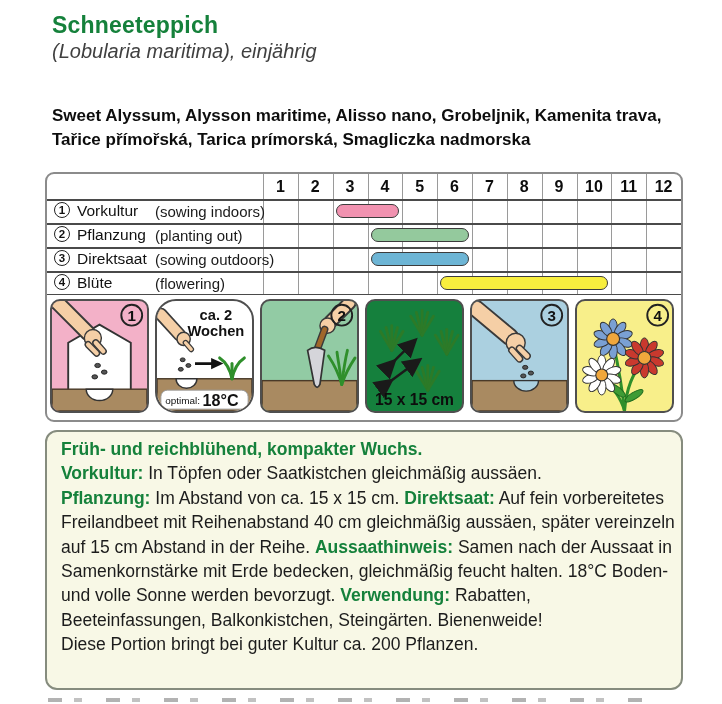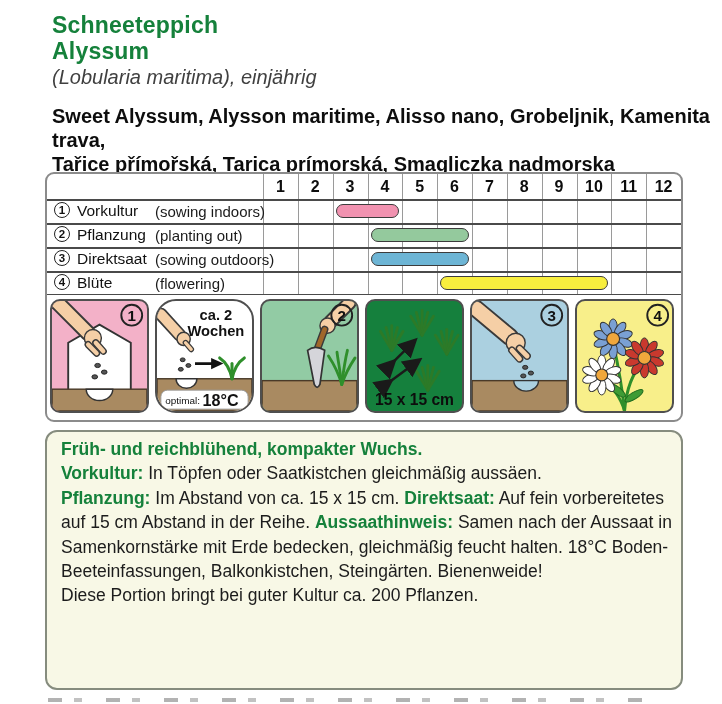--- a/index.html
+++ b/index.html
@@ -2,21 +2,21 @@
 <html><head>
 <meta charset="utf-8">
 <style>
   html,body{margin:0;padding:0;background:#fff;}
   .page{position:relative;width:722px;height:704px;background:#ffffff;overflow:hidden;
         font-family:"Liberation Sans",sans-serif;color:#111;}
   
   .hdr{position:absolute;left:52px;top:12px;}
   .cultivar,.species{font-size:23px;font-weight:bold;color:#15813b;line-height:26px;letter-spacing:.2px;}
   .botanical{font-size:20px;font-style:italic;color:#404040;line-height:26px;}
-  .syn{position:absolute;left:52px;top:104px;font-size:20px;font-weight:bold;line-height:24px;color:#0d0d0d;}
+  .syn{position:absolute;left:52px;top:104px;font-size:17px;font-weight:bold;line-height:24px;color:#0d0d0d;}
   
   .calbox{position:absolute;left:45px;top:172px;width:638px;height:250px;
           border:2px solid #8b8b8b;border-radius:9px;background:#fff;box-sizing:border-box;}
   .grid{position:absolute;left:0;top:0;width:634px;height:121px;}
   .vline{position:absolute;top:0;width:1px;background:#9a9a9a;}
   .hline{position:absolute;left:0;width:634px;height:1.5px;background:#4a4a4a;}
   .mcell{position:absolute;top:0;height:25px;display:flex;align-items:center;justify-content:center;
          font-size:16px;font-weight:bold;color:#0d0d0d;}
   .rowlab{position:absolute;left:0;height:24px;display:flex;align-items:center;}
   .circ{position:absolute;left:7px;width:16px;height:16px;border:1.5px solid #222;border-radius:50%;
@@ -39,21 +39,20 @@
           background:repeating-linear-gradient(90deg,#555 0 14px,transparent 14px 26px,#777 26px 34px,transparent 34px 58px);}
   text{font-family:"Liberation Sans",sans-serif;}
 </style>
 </head>
 <body>
 
 <div class="page">
 
   <div class="hdr">
     <div class="cultivar">Schneeteppich</div>
-    <div class="species">Alyssum</div>
     <div class="botanical">(Lobularia maritima), einjährig</div>
   </div>
   <div class="syn">
     <div>Sweet Alyssum, Alysson maritime, Alisso nano, Grobeljnik, Kamenita trava,</div>
     <div>Tařice přímořská, Tarica prímorská, Smagliczka nadmorska</div>
   </div>
 
   <div class="calbox">
     <div class="grid" id="calgrid">
         <div class="vline" style="left: 216px; height: 121px;"></div>
@@ -311,22 +310,24 @@
       </div>
 
     </div>
   </div>
 
   <div class="descbox">
     <div id="desc-text">
         <div class="dline"><span class="kw">Früh- und reichblühend, kompakter Wuchs.</span></div>
         <div class="dline"><span class="kw">Vorkultur:</span><span> In Töpfen oder Saatkistchen gleichmäßig aussäen.</span></div>
         <div class="dline"><span class="kw">Pflanzung:</span><span> Im Abstand von ca. 15 x 15 cm. </span><span class="kw">Direktsaat:</span><span> Auf fein vorbereitetes</span></div>
+        <div class="dline"><span>Freilandbeet mit Reihenabstand 40 cm gleichmäßig aussäen, später vereinzeln</span></div>
         <div class="dline"><span>auf 15 cm Abstand in der Reihe. </span><span class="kw">Aussaathinweis:</span><span> Samen nach der Aussaat in</span></div>
         <div class="dline"><span>Samenkornstärke mit Erde bedecken, gleichmäßig feucht halten. 18°C Boden-</span></div>
+        <div class="dline"><span>und volle Sonne werden bevorzugt. </span><span class="kw">Verwendung:</span><span> Rabatten,</span></div>
         <div class="dline"><span>Beeteinfassungen, Balkonkistchen, Steingärten. Bienenweide!</span></div>
         <div class="dline"><span>Diese Portion bringt bei guter Kultur ca. 200 Pflanzen.</span></div>
       </div>
   </div>
 
   <div class="cutoff"></div>
 
 </div>
 
 </body></html>

